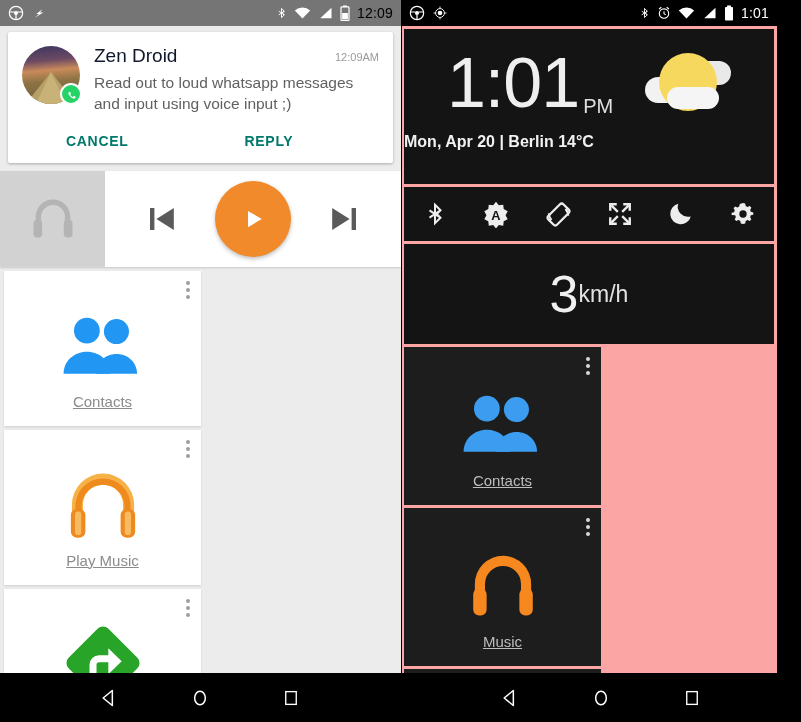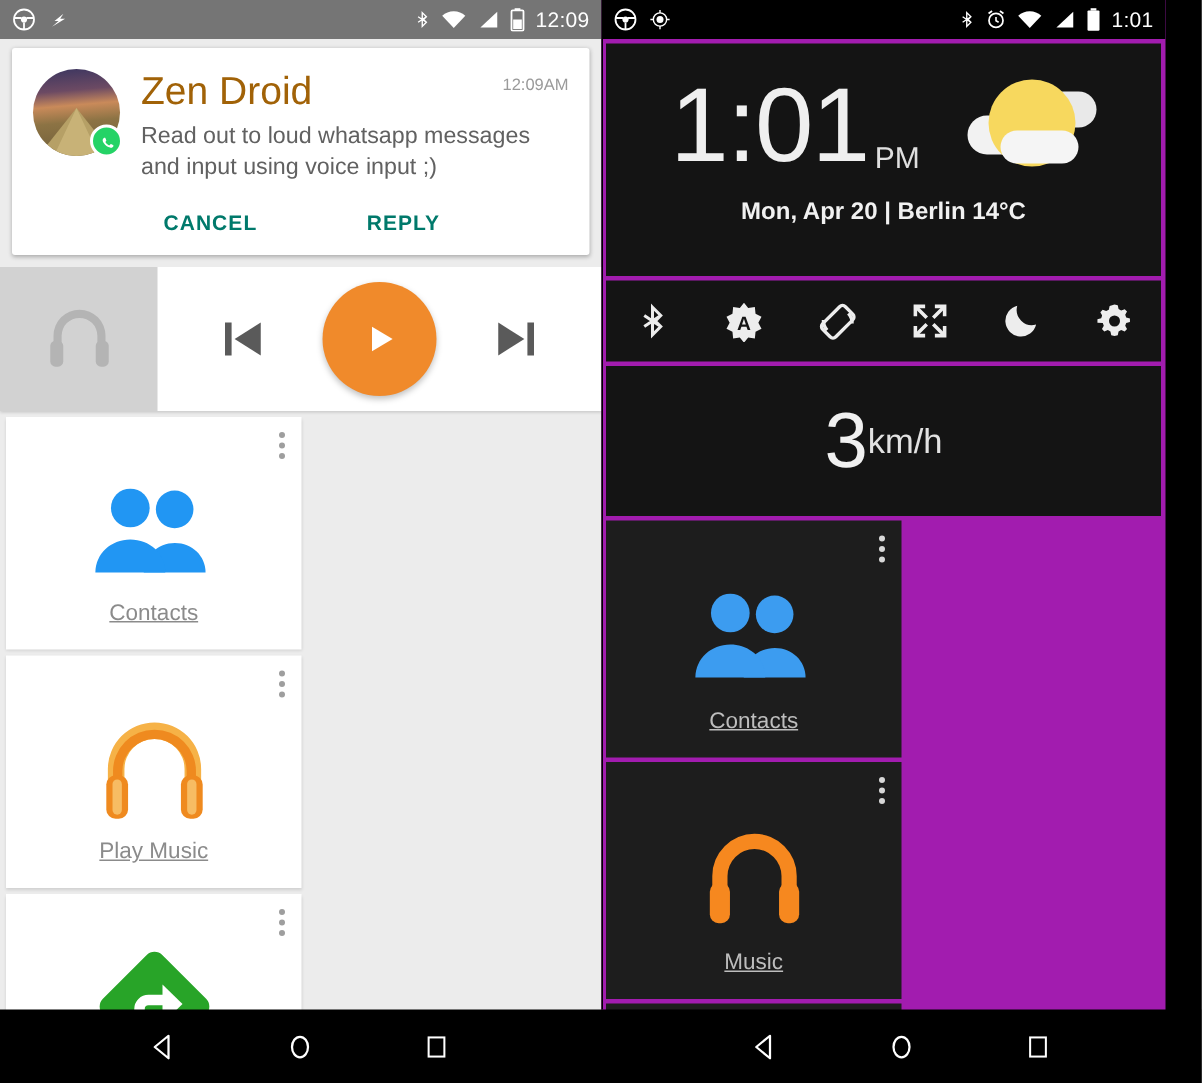--- a/index.html
+++ b/index.html
@@ -1,26 +1,26 @@
 <!DOCTYPE html>
 <html><head>
 <meta charset="utf-8">
 <style>
   html,body{margin:0;padding:0;background:#000;}
   body{width:801px;height:722px;font-family:"Liberation Sans",sans-serif;overflow:hidden;}
   .screen{position:relative;width:801px;height:722px;display:flex;}
   .panel{position:relative;width:401px;height:722px;overflow:hidden;}
-  .panel.right{width:376px;background:#a21caf;}
+  .panel.right{width:376px;background:#fca5a5;}
 
   
   .statusbar{height:26px;display:flex;align-items:center;padding:0 8px;box-sizing:border-box;}
   .sb-left{display:flex;align-items:center;gap:8px;}
   .sb-right{margin-left:auto;display:flex;align-items:center;gap:7px;}
   .sb-time{font-size:14px;letter-spacing:.2px;}
-  .light-sb{background:#757575;color:#ffffff;}
+  .light-sb{background:#757575;color:#000000;}
   .dark-sb{background:#000;color:#fff;}
   .ic{display:inline-block;line-height:0;}
 
   
   .panel.left{background:#ececec;}
   .notif-wrap{padding:6px 8px 0 8px;}
   .card{background:#fff;border-radius:2px;box-shadow:0 1px 3px rgba(0,0,0,.28);}
   .card-body{display:flex;padding:14px 14px 6px 14px;}
   .avatar{position:relative;width:58px;height:58px;flex:0 0 58px;margin-right:14px;}
   .avatar .photo{width:58px;height:58px;border-radius:50%;overflow:hidden;position:relative;
@@ -28,26 +28,26 @@
   .avatar .pyr{position:absolute;left:50%;bottom:-2px;transform:translateX(-50%);
     width:0;height:0;border-left:27px solid transparent;border-right:27px solid transparent;
     border-bottom:34px solid #b6a066;}
   .avatar .pyr2{position:absolute;left:50%;bottom:-2px;transform:translateX(-50%);
     width:0;height:0;border-left:16px solid transparent;border-right:16px solid transparent;
     border-bottom:34px solid #cdb87d;opacity:.75;}
   .badge-wa{position:absolute;right:-2px;bottom:-1px;width:22px;height:22px;border-radius:50%;
     background:#25D366;border:2px solid #fff;box-sizing:border-box;display:flex;align-items:center;justify-content:center;}
   .notif-texts{flex:1;min-width:0;}
   .notif-top{display:flex;align-items:flex-start;}
-  .notif-title{font-size:26px;color:#a16207;line-height:1.1;flex:1;}
+  .notif-title{font-size:19px;color:#0f172a;line-height:1.1;flex:1;}
   .notif-time{font-size:11px;color:#9a9a9a;padding-top:5px;white-space:nowrap;}
   .notif-msg{font-size:15.5px;color:#616161;line-height:1.35;margin-top:6px;}
   .card-actions{display:flex;padding:12px 0 14px 0;}
   .act{flex:1;text-align:center;font-size:14px;font-weight:bold;letter-spacing:.7px;color:#00796B;}
-  .act.cancel{text-align:center;padding-left:58px;}
+  .act.cancel{text-align:left;padding-left:58px;}
   .act.reply{text-align:left;padding-left:30px;}
 
   
   .media{position:relative;height:96px;background:#fff;display:flex;align-items:center;margin-top:8px;
     box-shadow:0 1px 2px rgba(0,0,0,.15);}
   .albumart{width:105px;height:96px;background:#d2d2d2;display:flex;align-items:center;justify-content:center;}
   .media-ctrls{flex:1;display:flex;align-items:center;justify-content:space-around;padding:0 18px;}
   .playbtn{width:76px;height:76px;border-radius:50%;background:#F08A2B;display:flex;align-items:center;justify-content:center;
     box-shadow:0 2px 4px rgba(0,0,0,.25);}
 
@@ -63,21 +63,21 @@
   
   .clockcard{background:#141414;height:155px;margin:3px 3px 0 3px;position:relative;}
   .clockrow{display:flex;align-items:center;justify-content:center;padding-top:18px;gap:32px;}
   .bigclock{font-size:70px;color:#efefef;font-weight:300;line-height:1;letter-spacing:-1px;}
   .ampm{font-size:20px;color:#e0e0e0;margin-left:4px;vertical-align:bottom;}
   .weather-ico{position:relative;width:86px;height:72px;}
   .sun{position:absolute;left:14px;top:6px;width:58px;height:58px;border-radius:50%;background:#F7D85E;z-index:2;}
   .cl1{position:absolute;left:0;top:30px;width:40px;height:26px;border-radius:14px;background:#f2f2f2;}
   .cl2{position:absolute;right:0;top:14px;width:34px;height:24px;border-radius:13px;background:#e9e9e9;}
   .cl3{position:absolute;left:22px;top:40px;width:52px;height:22px;border-radius:12px;background:#f5f5f5;z-index:3;}
-  .datetext{text-align:center;color:#f1f1f1;font-size:16px;font-weight:bold;margin-top:14px;}
+  .datetext{text-align:left;color:#f1f1f1;font-size:16px;font-weight:bold;margin-top:14px;}
   .toggles{background:#141414;height:54px;margin:3px 3px 0 3px;display:flex;align-items:center;justify-content:space-around;}
   .toggle{width:42px;height:42px;display:flex;align-items:center;justify-content:center;}
   .speedcard{background:#141414;height:100px;margin:3px 3px 0 3px;display:flex;align-items:center;justify-content:center;}
   .speedval{font-size:52px;color:#f0f0f0;font-weight:300;line-height:1;}
   .speedunit{font-size:23px;color:#e2e2e2;font-weight:300;}
   .grid.dark{gap:3px;padding:3px 3px 0 3px;}
   .tile.dark{width:197px;height:158px;background:#1d1d1d;box-shadow:none;}
   .tile.dark .label{color:#bdbdbd;}
   .tile.dark .kebab i{background:#d8d8d8;}
 

